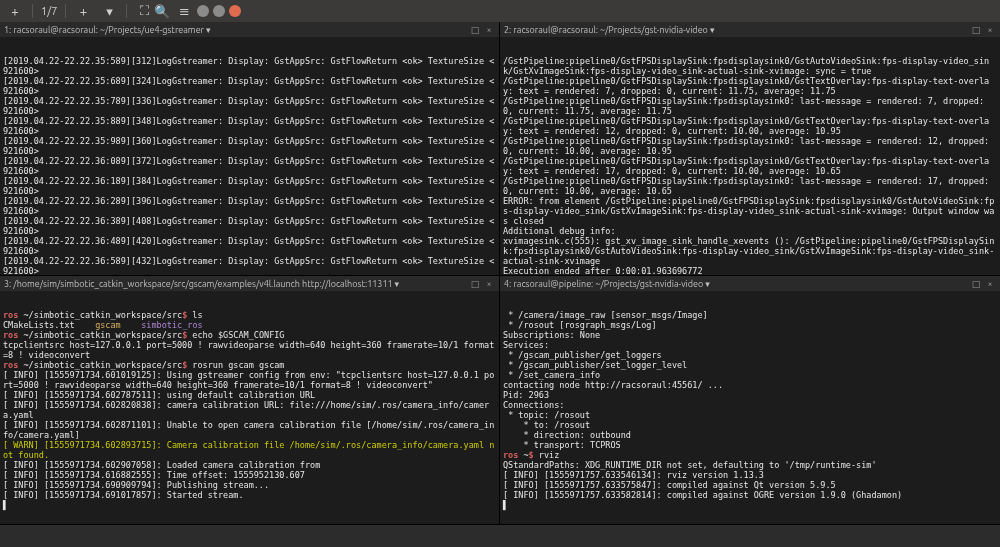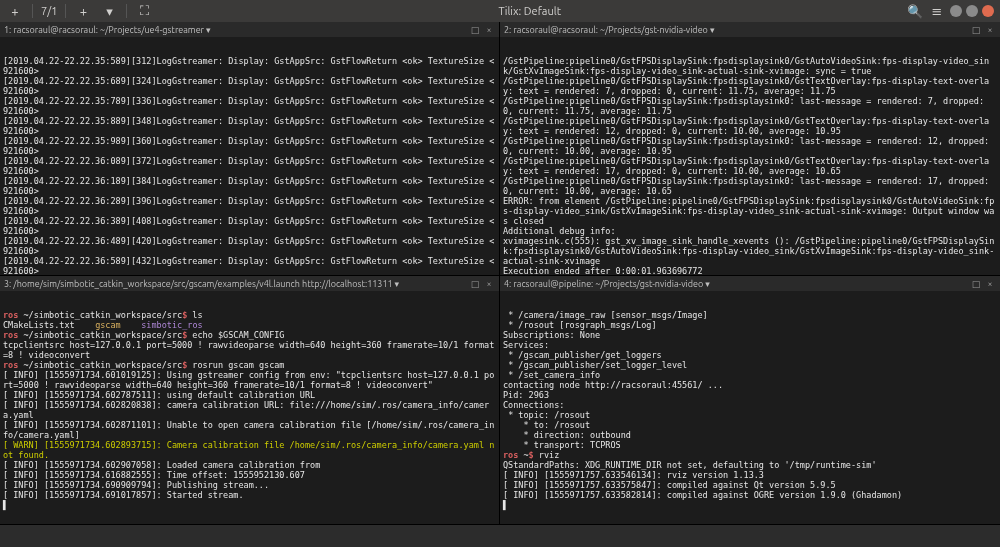--- a/index.html
+++ b/index.html
@@ -45,28 +45,27 @@
 
   .pane-body::-webkit-scrollbar{width:0;}
 </style>
 </head>
 <body>
 
 <div class="titlebar">
   <div class="left">
     <div class="tb-btn">+</div>
     <div class="tb-sep"></div>
-    <span>7/1</span>
+    <span>1/7</span>
     <div class="tb-sep"></div>
     <div class="tb-btn">+</div>
     <div class="tb-btn">▾</div>
     <div class="tb-sep"></div>
     <div class="tb-btn">⛶</div>
   </div>
-  <div class="center">Tilix: Default</div>
   <div class="right">
     <div class="tb-btn">🔍</div>
     <div class="tb-btn">≡</div>
     <div class="win-btn win-min"></div>
     <div class="win-btn win-max"></div>
     <div class="win-btn win-close"></div>
   </div>
 </div>
 
 <div class="grid">

